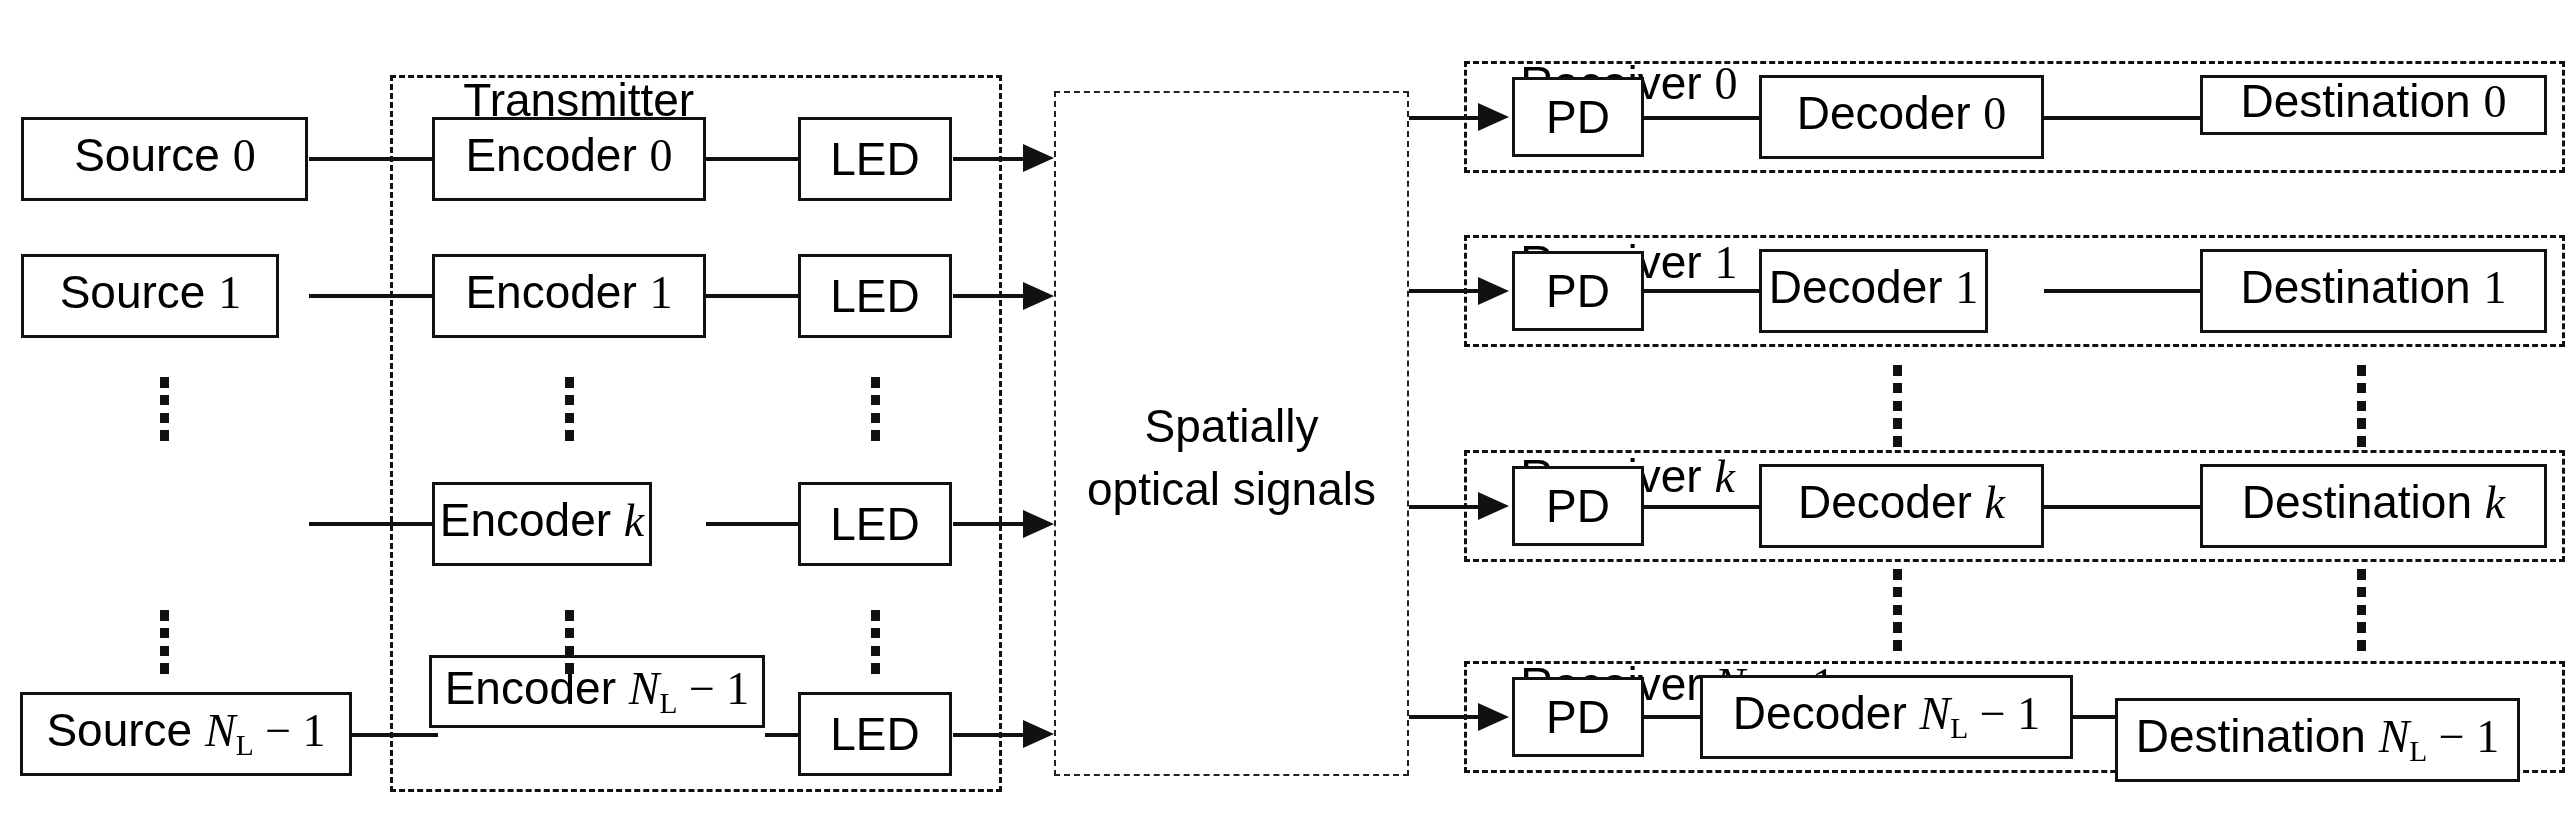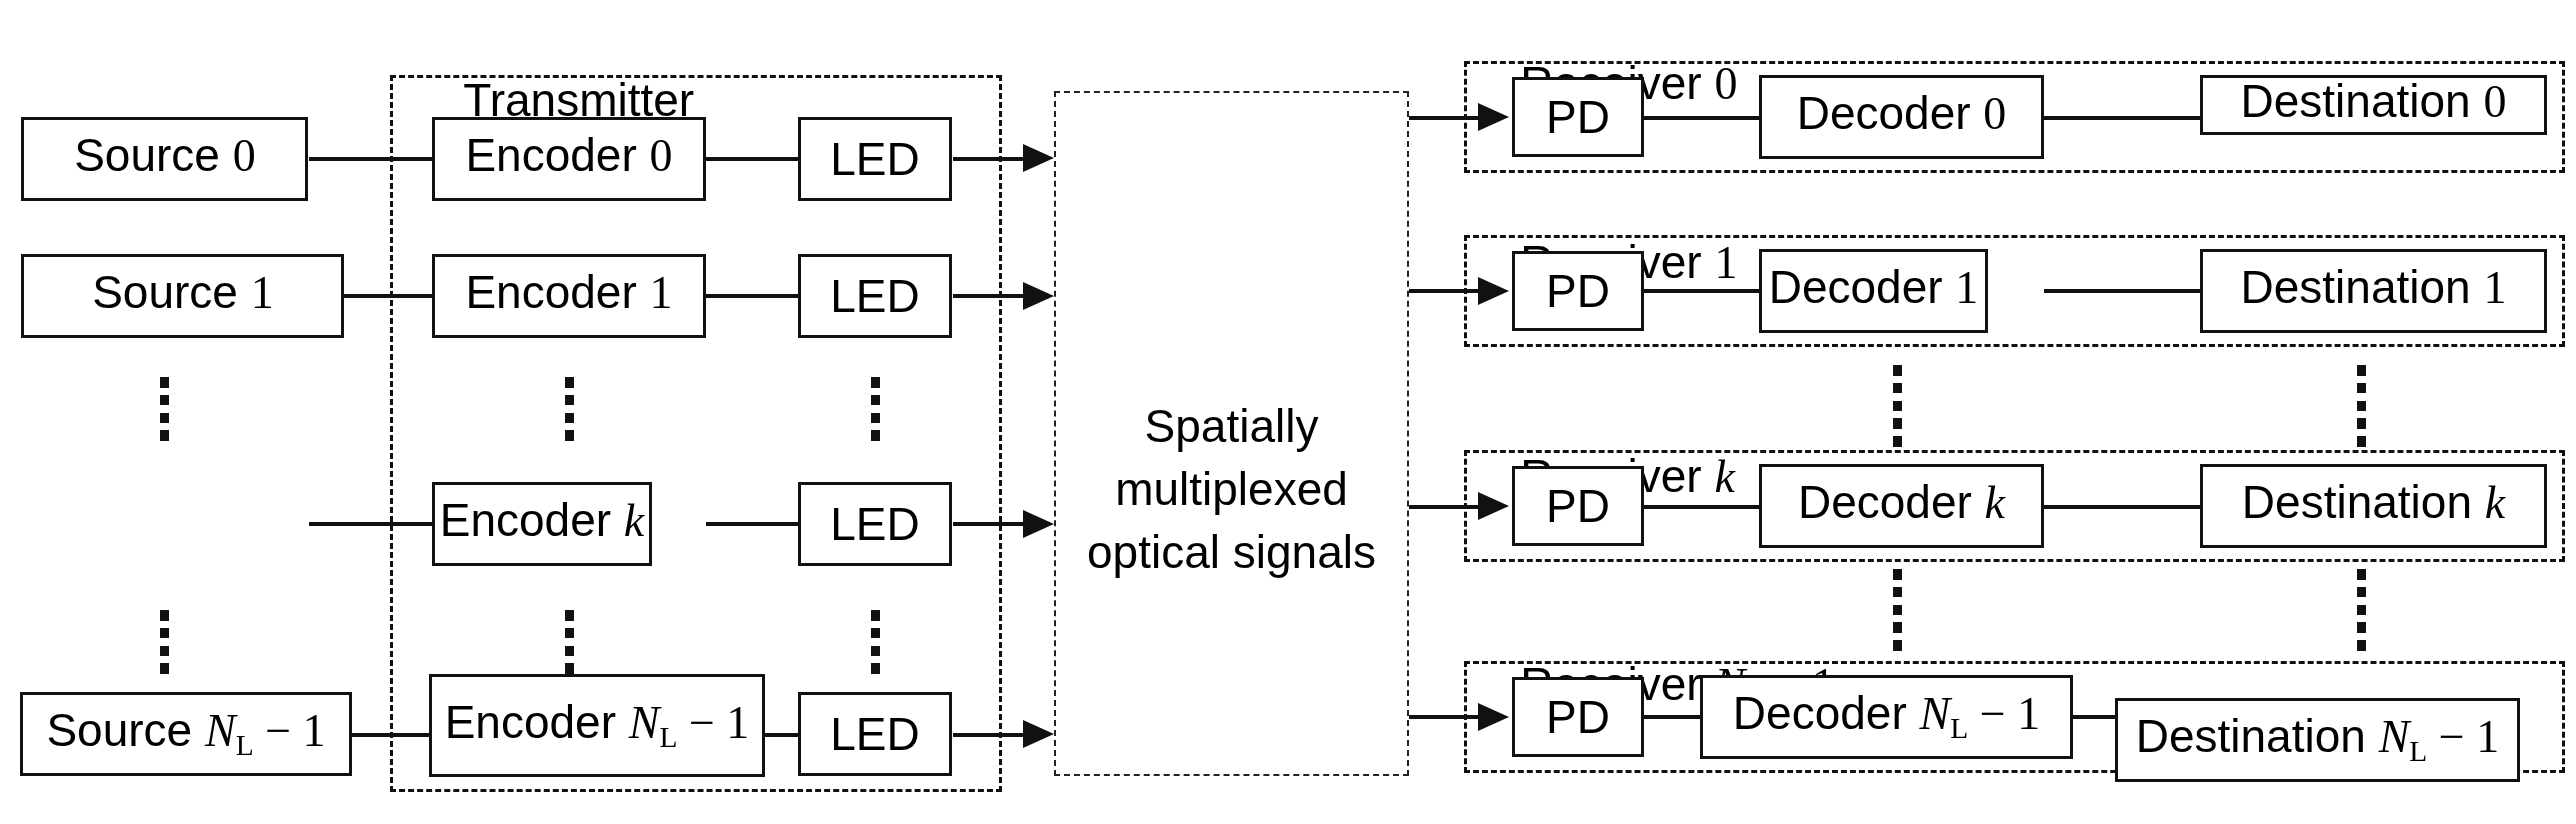--- a/index.html
+++ b/index.html
@@ -46,21 +46,20 @@
   <div class="dashbox" style="left:1464px;top:235px;width:1101px;height:112px"></div>
   <div class="dashbox" style="left:1464px;top:450px;width:1101px;height:112px"></div>
   <div class="dashbox" style="left:1464px;top:661px;width:1101px;height:112px"></div>
 
   <div class="lbl" style="left:413px;top:21.4px">
     <span>Transmitter</span>
   </div>
 
   <div class="chan">
     <div>Spatially</div>
-    <div>multiplexed</div>
     <div>optical signals</div>
   </div>
 
   <div class="lbl" style="left:1469px;top:4.3px">
     <span class="txt"><span>Receiver </span><span class="var"></span><span class="sub"></span><span class="post">0</span></span>
   </div>
   <div class="lbl" style="left:1469px;top:183px">
     <span class="txt"><span>Receiver </span><span class="var"></span><span class="sub"></span><span class="post">1</span></span>
   </div>
   <div class="lbl" style="left:1469px;top:397px">
@@ -106,37 +105,37 @@
   <div class="hline" style="left:2044px;top:505px;width:156px"></div>
 
   <div class="hline" style="left:1409px;top:715px;width:72px"></div>
   <div class="arr" style="left:1478px;top:703px"></div>
   <div class="hline" style="left:1644px;top:715px;width:56px"></div>
   <div class="hline" style="left:2073px;top:715px;width:42px"></div>
 
   <div class="box" style="left:21.4px;top:117px;width:287px;height:84px">
     <span class="txt"><span>Source </span><span class="var"></span><span class="sub"></span><span class="post">0</span></span>
   </div>
-  <div class="box" style="left:21.4px;top:254px;width:323px;height:84px">
+  <div class="box" style="left:21.4px;top:254px;width:258px;height:84px">
     <span class="txt"><span>Source </span><span class="var"></span><span class="sub"></span><span class="post">1</span></span>
   </div>
   <div class="box" style="left:20px;top:692px;width:332px;height:84px">
     <span class="txt"><span>Source </span><span class="var">N</span><span class="sub">L</span><span class="post"> − 1</span></span>
   </div>
 
   <div class="box" style="left:432px;top:117px;width:274px;height:84px">
     <span class="txt"><span>Encoder </span><span class="var"></span><span class="sub"></span><span class="post">0</span></span>
   </div>
   <div class="box" style="left:432px;top:254px;width:274px;height:84px">
     <span class="txt"><span>Encoder </span><span class="var"></span><span class="sub"></span><span class="post">1</span></span>
   </div>
   <div class="box" style="left:432px;top:482px;width:220px;height:84px">
     <span class="txt"><span>Encoder </span><span class="var">k</span><span class="sub"></span><span class="post"></span></span>
   </div>
-  <div class="box" style="left:429px;top:674px;width:336px;height:103px">
+  <div class="box" style="left:429px;top:655px;width:336px;height:73px">
     <span class="txt"><span>Encoder </span><span class="var">N</span><span class="sub">L</span><span class="post"> − 1</span></span>
   </div>
 
   <div class="box" style="left:798px;top:117px;width:154px;height:84px">
     <span class="txt"><span>LED</span></span>
   </div>
   <div class="box" style="left:798px;top:254px;width:154px;height:84px">
     <span class="txt"><span>LED</span></span>
   </div>
   <div class="box" style="left:798px;top:482px;width:154px;height:84px">

